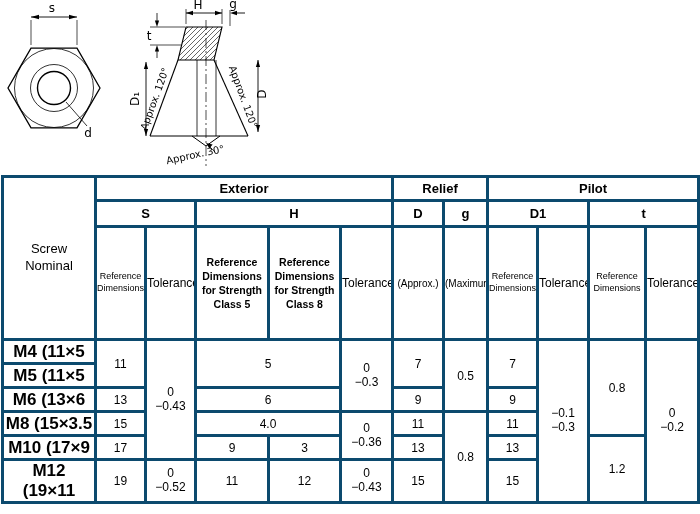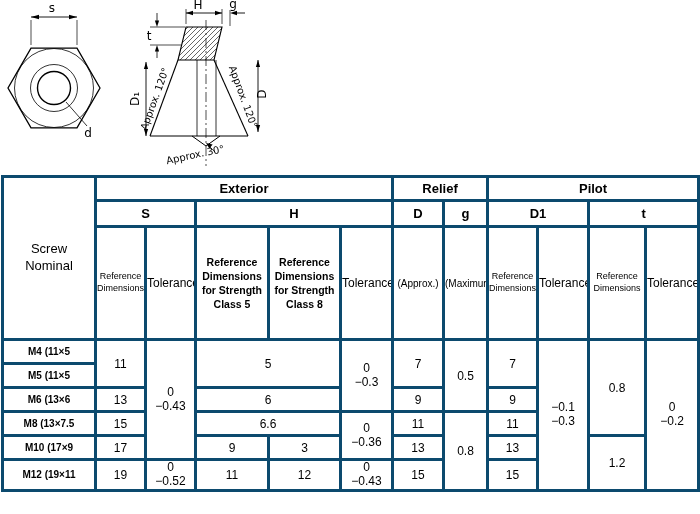--- a/index.html
+++ b/index.html
@@ -19,21 +19,21 @@
   tr.r1{height:24px;} tr.r2{height:26px;} tr.r3{height:113px;}
   tbody tr{height:24px;} tbody tr.tall{height:30px;}
   .grp{font-size:13px;font-weight:bold;}
   .colh{font-size:13px;font-weight:bold;}
   .corner{font-size:13px;font-weight:normal;line-height:1.3;}
   .sref{font-size:9px;font-weight:normal;line-height:1.3;}
   .stol{font-size:12px;font-weight:normal;}
   .sstr{font-size:10.5px;font-weight:bold;line-height:1.35;}
   .sparen{font-size:10px;font-weight:normal;}
   td{font-size:12px;}
-  td.rowlab{font-weight:bold;font-size:10px;}
+  td.rowlab{font-weight:bold;font-size:17px;}
   td.tol{line-height:1.15;}
 </style>
 </head>
 <body>
 
 <div class="figs">
   <svg width="700" height="175" viewBox="0 0 700 175">
     <defs>
       <pattern id="hatch" width="5" height="5" patternUnits="userSpaceOnUse">
         <path d="M0,5 L5,0" stroke="#000" stroke-width="0.6"></path>
@@ -200,23 +200,23 @@
       <td class="rowlab">M5 (11×5</td>
     </tr>
     <tr>
       <td class="rowlab">M6 (13×6</td>
       <td>13</td>
       <td colspan="2">6</td>
       <td>9</td>
       <td>9</td>
     </tr>
     <tr>
-      <td class="rowlab">M8 (13×7.5</td>
+      <td class="rowlab">M8 (15×3.5</td>
       <td>15</td>
-      <td colspan="2">6.6</td>
+      <td colspan="2">4.0</td>
       <td rowspan="2" class="tol ml">0
 −0.36</td>
       <td>11</td>
       <td rowspan="3">0.8</td>
       <td>11</td>
     </tr>
     <tr>
       <td class="rowlab">M10 (17×9</td>
       <td>17</td>
       <td>9</td>

